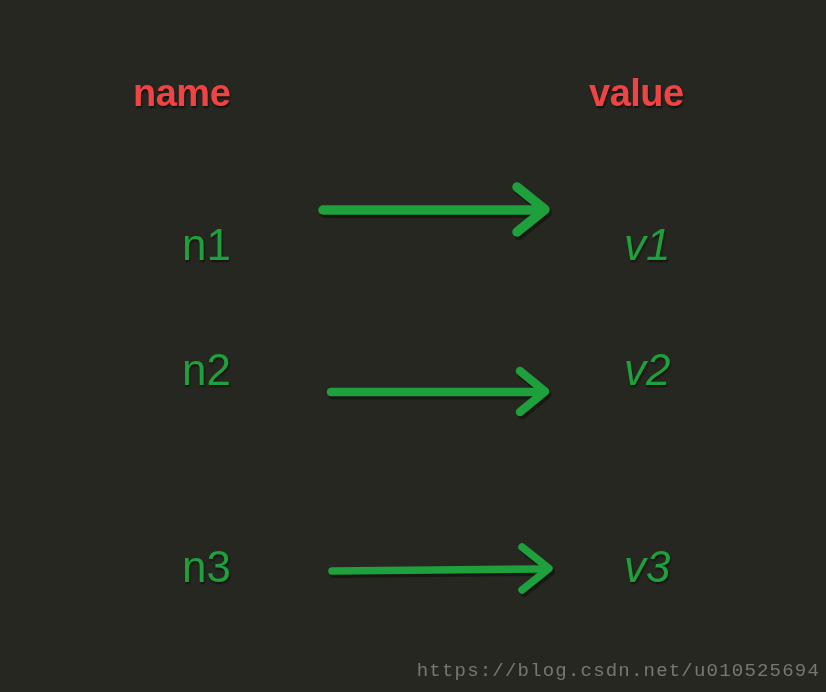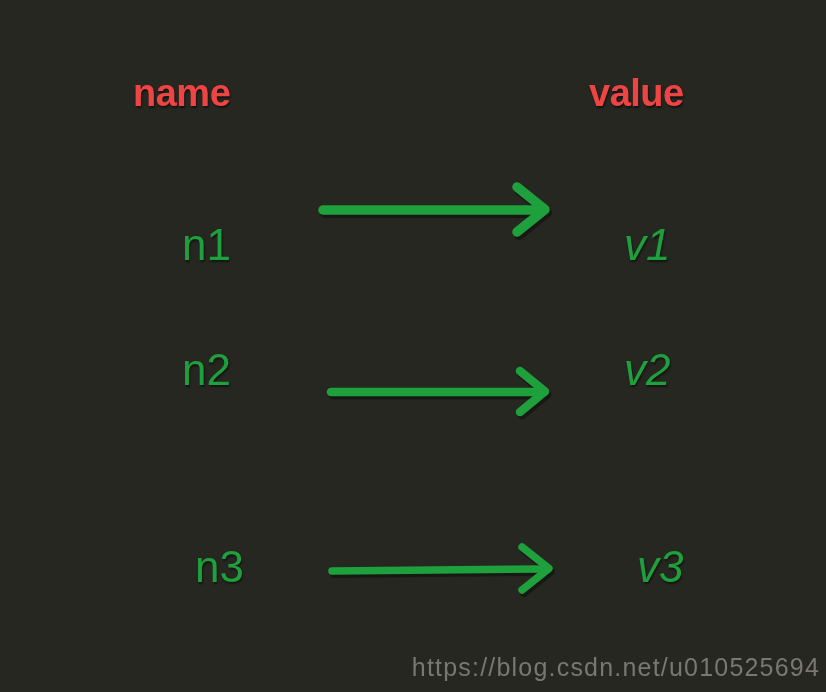--- a/index.html
+++ b/index.html
@@ -45,38 +45,38 @@
     letter-spacing: 0px;
   }
 
   
   .name-label  { left: 182px; }
   
   .value-label { left: 624px; font-style: italic; }
 
   .row1 { top: 189px; margin-top: 34px; }
   .row2 { top: 348px; }
-  .row3 { top: 545px; margin-left: 13px; }
+  .row3 { top: 545px; }
 
   
   .arrow {
     position: absolute;
     overflow: visible;
   }
   #arrow-row-1 { left: 310px; top: 176px; }
   #arrow-row-2 { left: 318px; top: 356px; }
   #arrow-row-3 { left: 319px; top: 533px; }
 
   
   #watermark {
     position: absolute;
     right: 6px;
     bottom: 10px;
-    font-family: Liberation Sans, sans-serif;
-    font-size: 25px;
+    font-family: Liberation Mono, monospace;
+    font-size: 19px;
     letter-spacing: 1.2px;
     color: #7d7d75;
     white-space: nowrap;
     opacity: 0.95;
   }
 </style>
 </head>
 <body>
 
 <div id="canvas">

